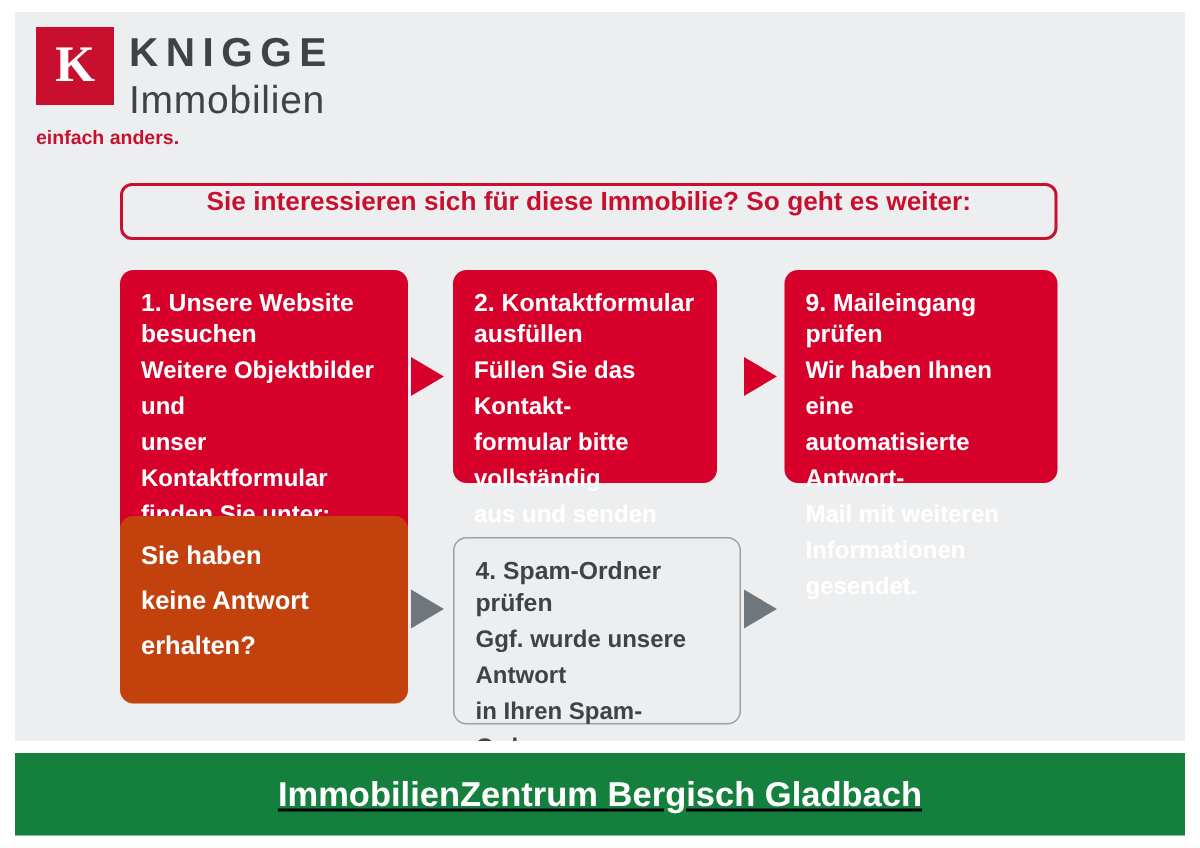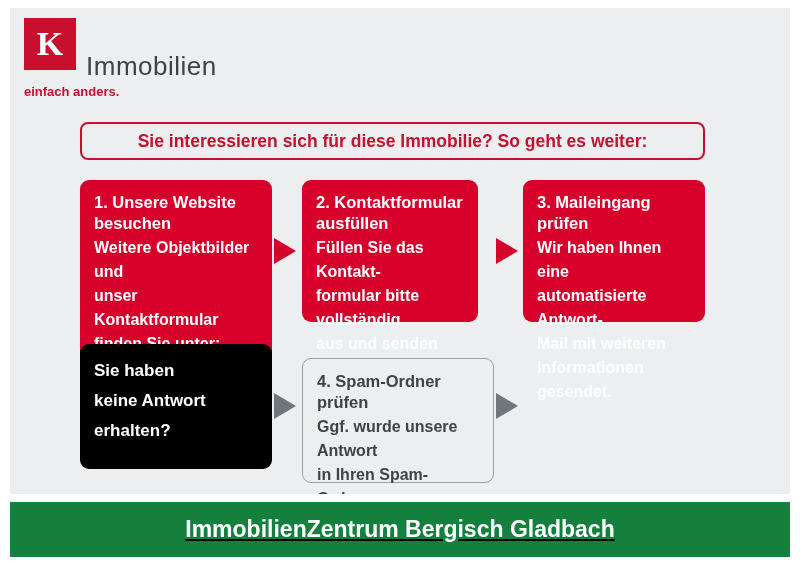--- a/index.html
+++ b/index.html
@@ -89,21 +89,21 @@
     position: absolute;
     left: 80px;
     top: 122px;
     width: 625px;
     height: 38px;
     border: 2px solid #c8102e;
     border-radius: 8px;
     background: #eceef0;
     box-sizing: border-box;
     display: flex;
-    align-items: center;
+    align-items: flex-start;
     justify-content: center;
   }
   .headline span {
     color: #c8102e;
     font-size: 17.5px;
     font-weight: bold;
   }
   
   .box {
     position: absolute;
@@ -123,21 +123,21 @@
     line-height: 1.5;
     display: block;
     margin-top: 2px;
     white-space: pre-line;
   }
   .box.red {
     background: #d6002a;
     color: #ffffff;
   }
   .box.dark {
-    background: #000000;
+    background: #c2410c;
     color: #ffffff;
   }
   .box.outline {
     background: #eceef0;
     border: 1.5px solid #9aa0a6;
     color: #3e4347;
   }
   .box.dark .title {
     font-size: 17px;
     line-height: 1.75;
@@ -195,20 +195,21 @@
 </style>
 </head>
 <body>
 
 <div class="page">
   <div class="panel"></div>
 
   <div class="logo-wrap">
     <div class="logo-square"></div>
     <div class="logo-k">K</div>
+    <div class="logo-knigge">KNIGGE</div>
     <div class="logo-immobilien">Immobilien</div>
     <div class="logo-slogan">einfach anders.</div>
   </div>
 
   <div class="headline">
     <span>Sie interessieren sich für diese Immobilie? So geht es weiter:</span>
   </div>
 
   <div class="box red" id="box1">
     <span class="title">1. Unsere Website besuchen</span>
@@ -222,21 +223,21 @@
   <div class="box red" id="box2">
     <span class="title">2. Kontaktformular ausfüllen</span>
     <span class="body">Füllen Sie das Kontakt-
 formular bitte vollständig
 aus und senden Sie die
 Anfrage ab.</span>
   </div>
   <div class="arrow" id="arrow2"></div>
 
   <div class="box red" id="box3">
-    <span class="title">3. Maileingang prüfen</span>
+    <span class="title">9. Maileingang prüfen</span>
     <span class="body">Wir haben Ihnen eine
 automatisierte Antwort-
 Mail mit weiteren
 Informationen gesendet.</span>
   </div>
 
   <div class="box dark" id="box4">
     <span class="title" style="white-space: pre-line;">Sie haben
 keine Antwort
 erhalten?</span>

